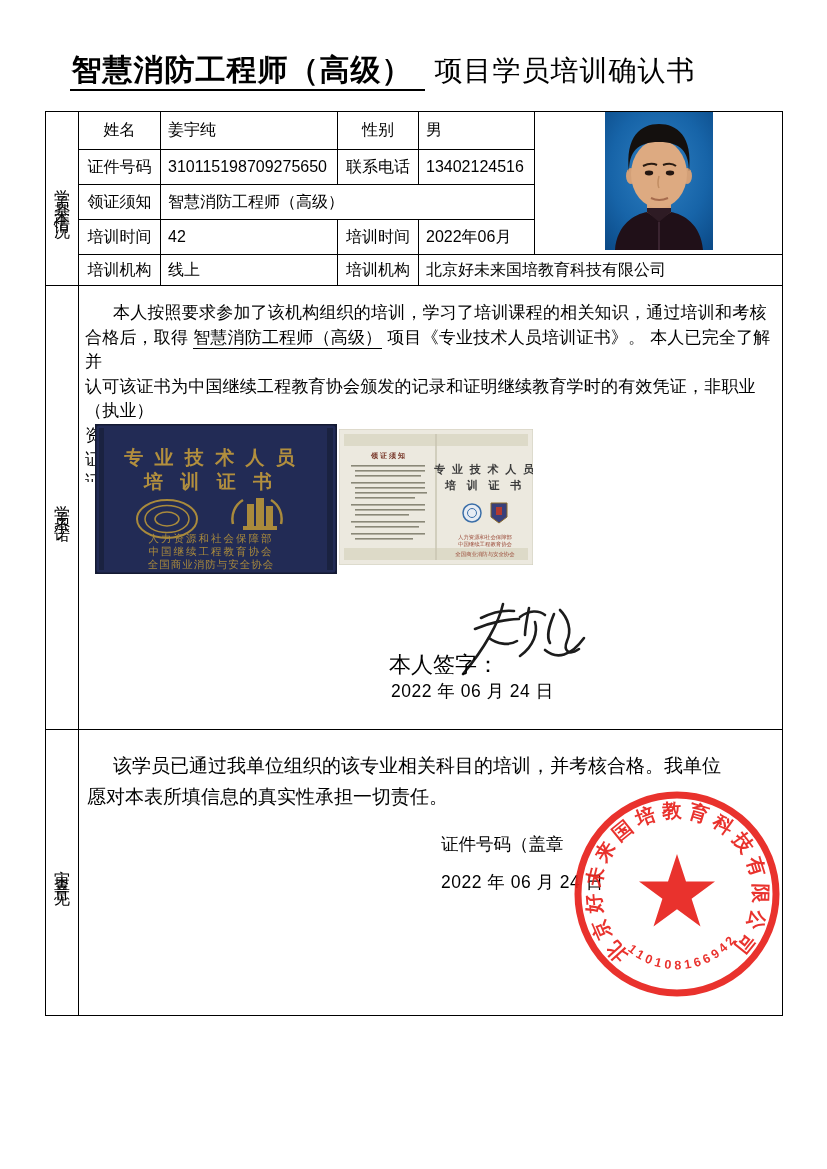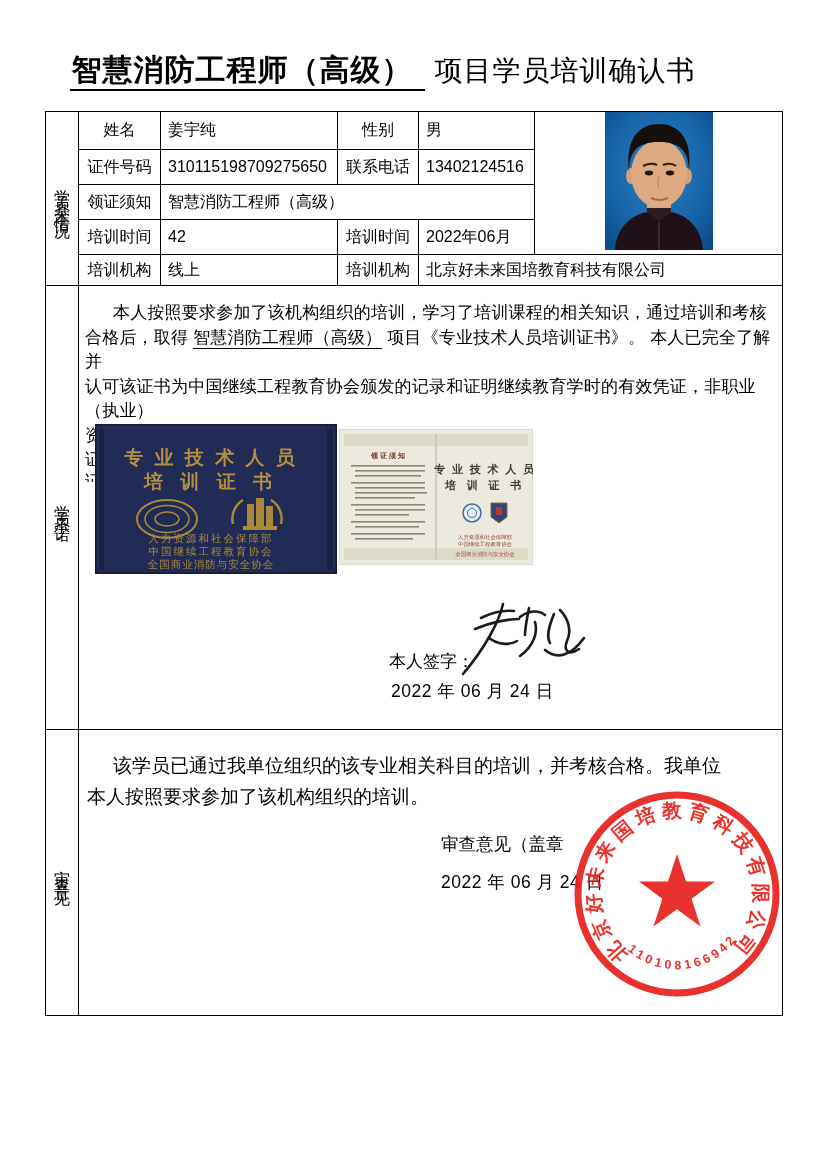--- a/index.html
+++ b/index.html
@@ -23,21 +23,21 @@
   td.bigcell { vertical-align:top; position:relative; padding:0;margin-top:40px; }
 
   
   .commit-wrap { position:relative; width:100%; height:443px; }
   .c-para { padding:15px 6px 0 6px; font-size:17px; line-height:24.5px; letter-spacing:0.2px; }
   .c-line.indent { padding-left:28px; }
   .ul { border-bottom:1px solid #000; padding-bottom:1px; }
   .partial-line { height:9px; overflow:hidden; font-size:17px; line-height:17px; padding-left:6px; }
   .cert-cover { position:absolute; left:16px; top:138px; }
   .cert-open  { position:absolute; left:260px; top:143px; }
-  .sign-label { position:absolute; left:310px; top:364px; font-size:17px; }
+  .sign-label { position:absolute; left:310px; top:364px; font-size:22px; }
   .sign-date  { position:absolute; left:312px; top:393px; font-size:17.5px; letter-spacing:0.5px; }
   .sign-svg   { position:absolute; left:378px; top:312px; }
 
   
   .review-wrap { position:relative; width:100%; height:285px; }
   .r-para { padding:20px 6px 0 8px; font-size:19px; line-height:31px; }
   .r-line.indent { padding-left:26px; }
   .unit-label { position:absolute; left:362px; top:102px; font-size:17.5px; }
   .unit-date  { position:absolute; left:362px; top:140px; font-size:17.5px; letter-spacing:0.5px; }
   .stamp { position:absolute; left:492px; top:58px; opacity:0.93; }
@@ -226,23 +226,23 @@
         </div>
       </td>
     </tr>
 
     <tr style="height:285px">
       <td class="vlab"><span>审查意见</span></td>
       <td class="bigcell" colspan="5">
         <div class="review-wrap">
           <div class="r-para">
             <div class="r-line indent">该学员已通过我单位组织的该专业相关科目的培训，并考核合格。我单位</div>
-            <div class="r-line">本人按照要求参加了该机构组织的培训。</div>
+            <div class="r-line">愿对本表所填信息的真实性承担一切责任。</div>
           </div>
-          <div class="unit-label">审查意见（盖章</div>
+          <div class="unit-label">证件号码（盖章</div>
           <div class="unit-date">2022 年 06 月 24 日</div>
 
           <svg class="stamp" width="212" height="212" viewBox="0 0 212 212">
             <circle cx="106" cy="106" r="99" fill="none" stroke="#e8231e" stroke-width="7"></circle>
             <defs>
               <path id="stampTextPath" d="M106,183 a77,77 0 1 1 0.01,0" fill="none"></path>
               <path id="stampNumPath" d="M47,152 A74,74 0 0 0 165,152" fill="none"></path>
             </defs>
             <text font-size="19.5" font-weight="bold" fill="#e8231e" letter-spacing="5.5">
               <textPath href="#stampTextPath" startOffset="52">北京好未来国培教育科技有限公司</textPath>

